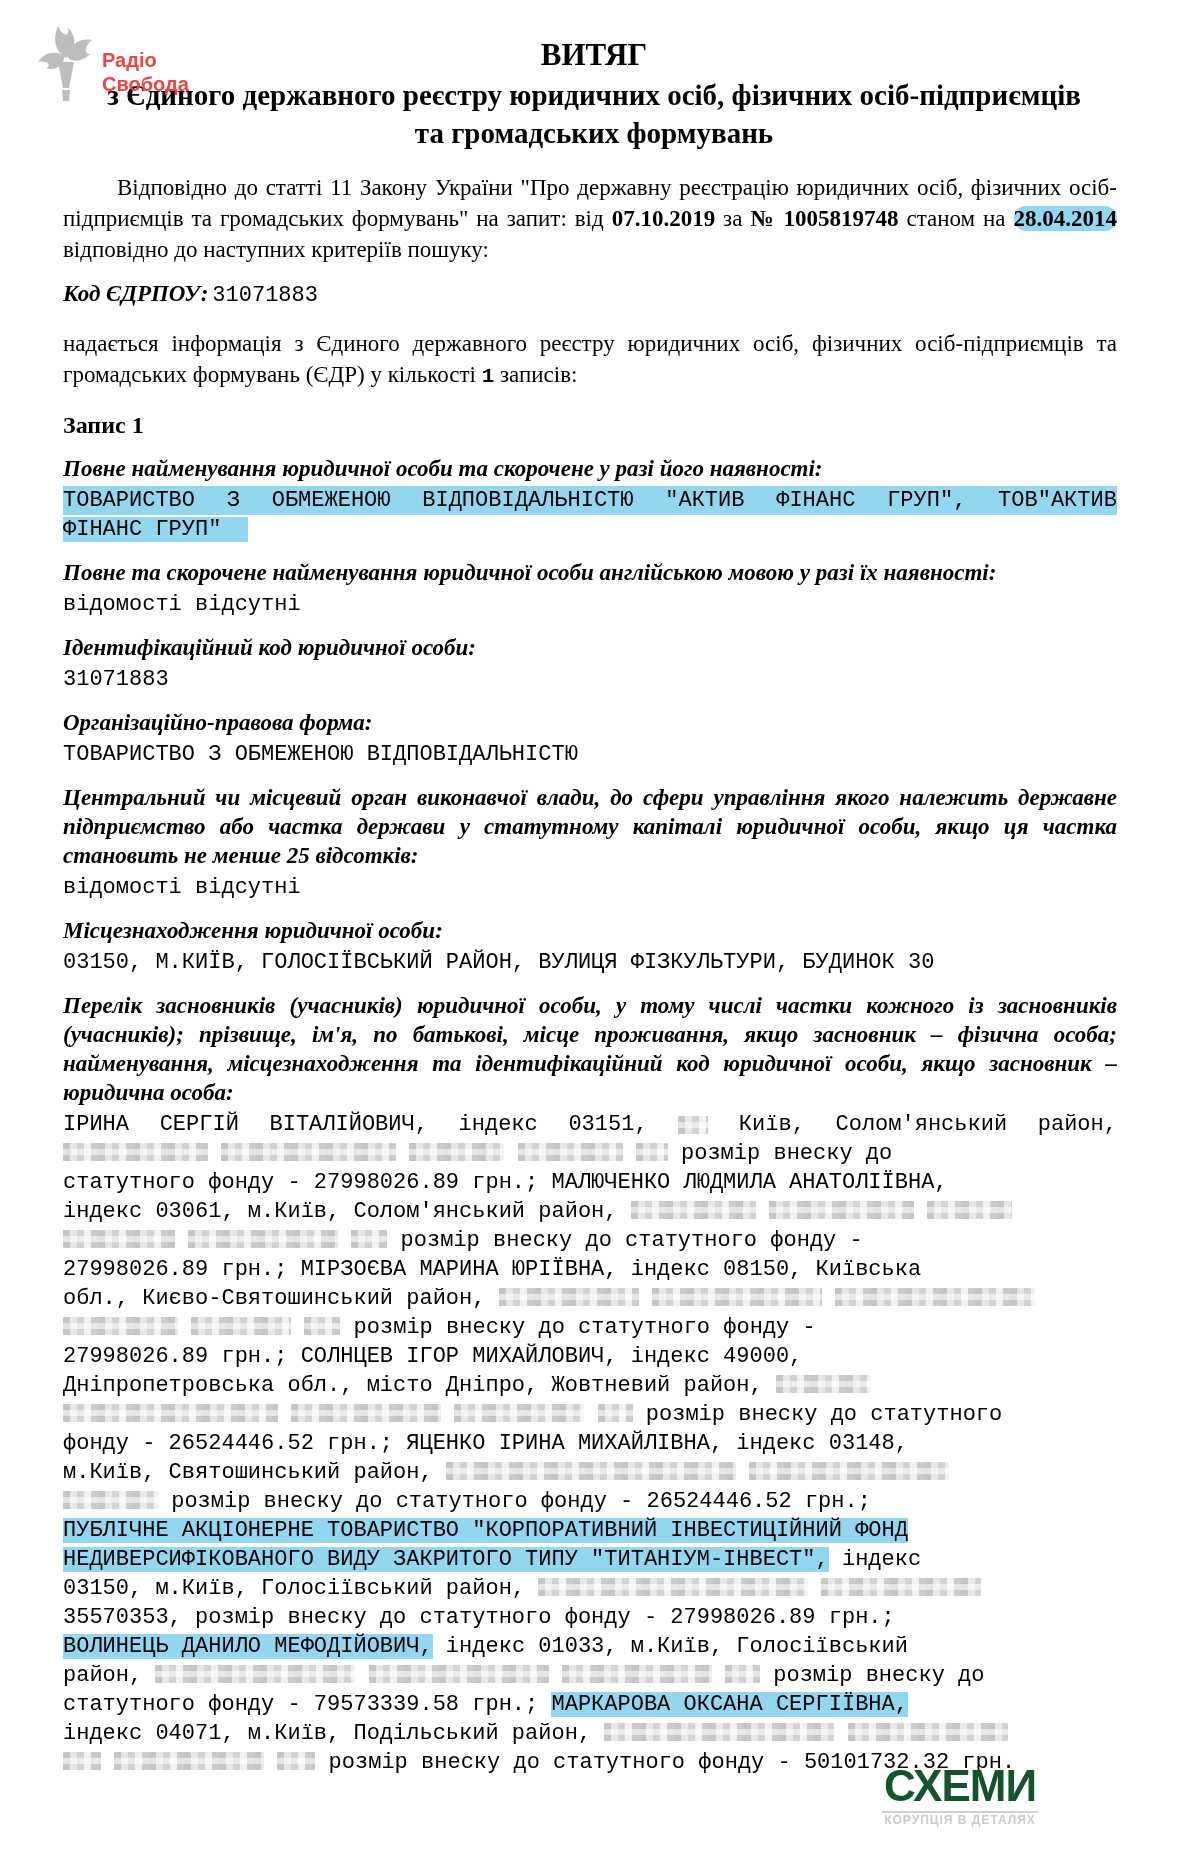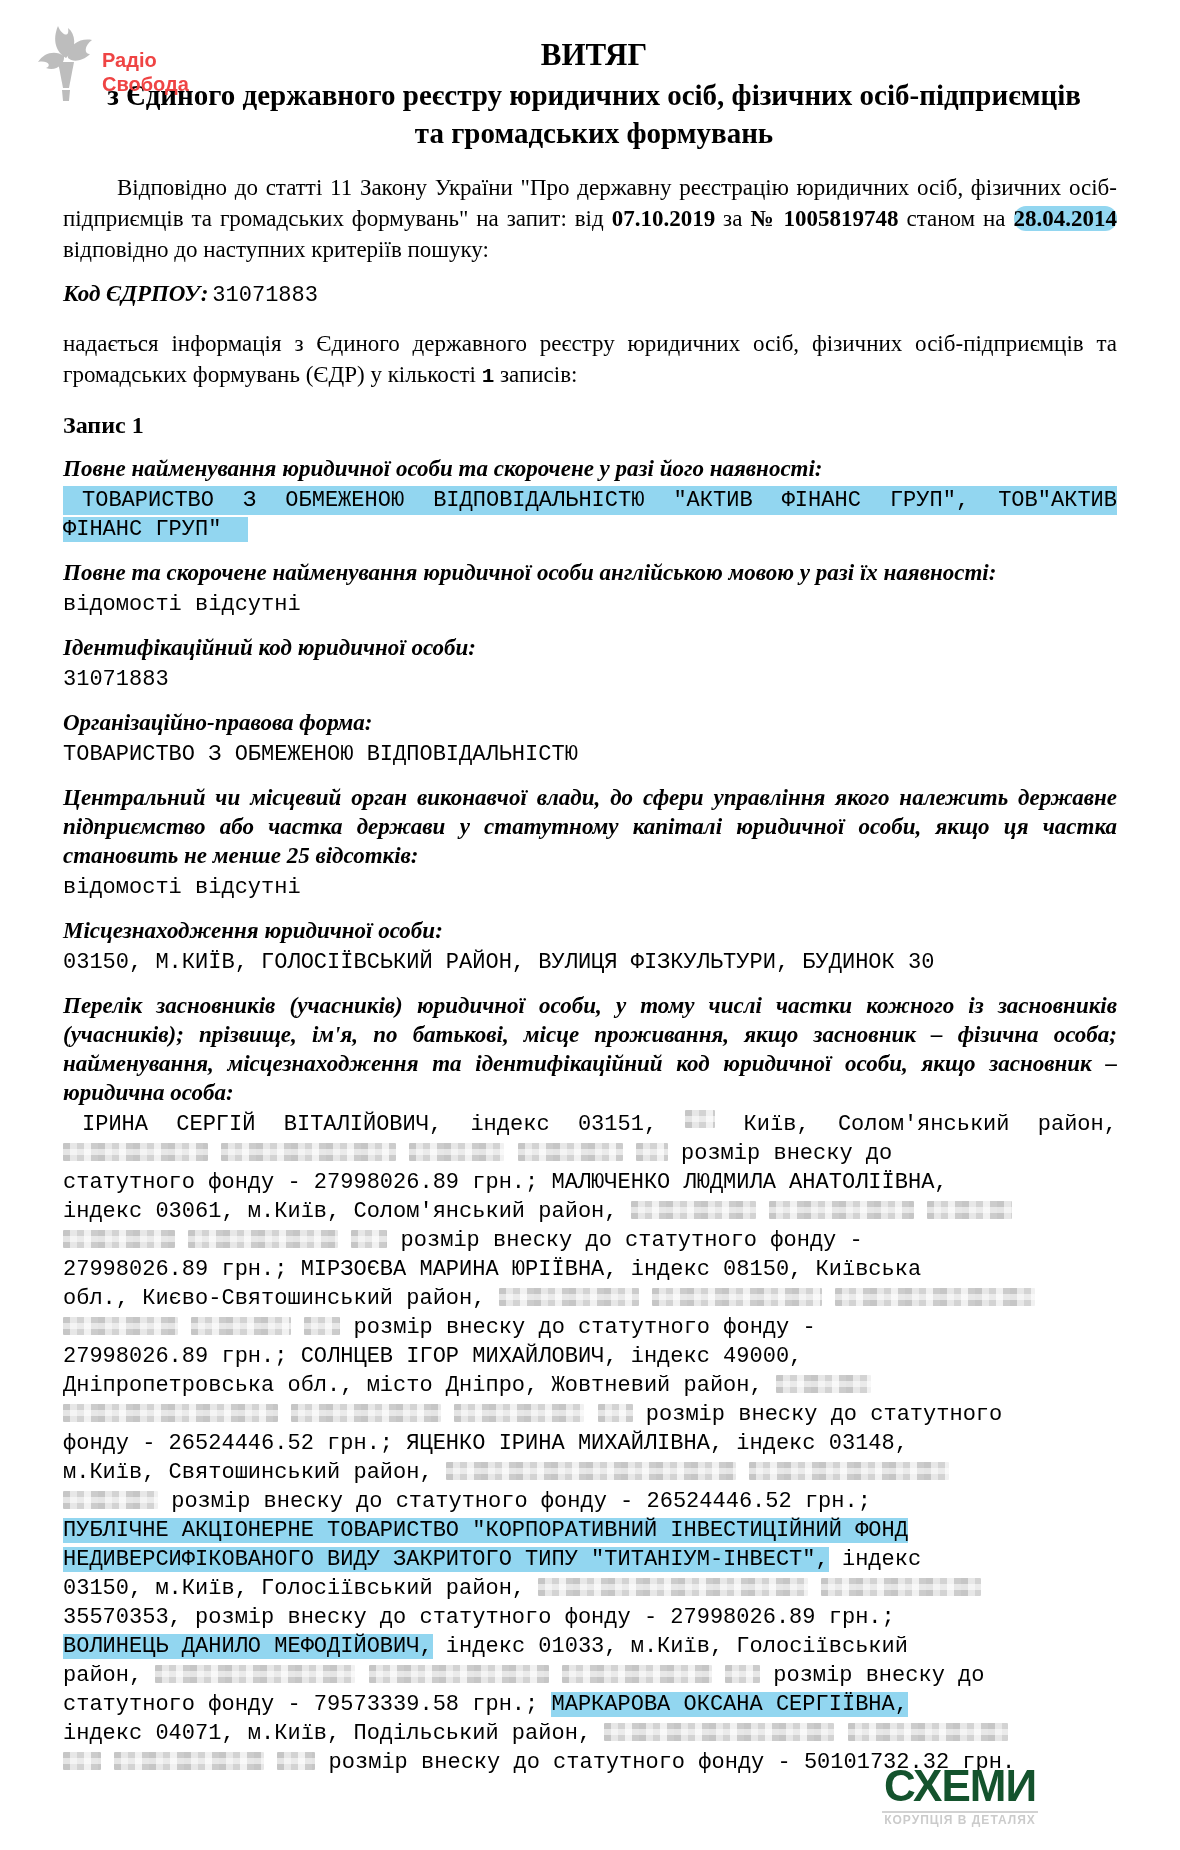--- a/index.html
+++ b/index.html
@@ -23,21 +23,21 @@
   .content{ margin:0 63px; width:1054px; }
   .para{ font-size:23px; line-height:31px; text-align:justify; margin-top:20px; }
   .para.indent{ text-indent:54px; }
   .label{ font-weight:bold; font-style:italic; font-size:23px; line-height:29px; text-align:justify; }
   .label-line{ margin-top:14px; }
   .record-heading{ font-weight:bold; font-size:24px; line-height:30px; margin-top:18px; }
   .field{ margin-top:14px; }
   .mono, .mline{ font-family:"Liberation Mono","DejaVu Sans Mono",monospace; font-size:22px; }
   .mono-block{ margin-top:3px; }
   .mline{ line-height:29px; white-space:pre; }
-  .mline.just{ display:flex; justify-content:space-between; align-items:flex-start; white-space:normal;padding-left:19px; }
+  .mline.just{ display:flex; justify-content:space-between; align-items:center; white-space:normal; }
   .mline.band{ background:var(--hl); }
   .hl{ background:var(--hl); }
   b.hl{ background:var(--hl);border-radius:12px; }
   .count{ font-family:"Liberation Mono","DejaVu Sans Mono",monospace; font-weight:bold; font-size:21px; }
   .redact{
     display:inline-block; height:18px; vertical-align:-2px; border-radius:1px;
     background-image:
       repeating-linear-gradient(0deg, rgba(255,255,255,0) 0 6px, rgba(255,255,255,0.55) 6px 12px),
       repeating-linear-gradient(90deg, #c6c6c6 0 7px, #e7e7e7 7px 14px, #d3d3d3 14px 21px, #f1f1f1 21px 28px, #cccccc 28px 35px);
   }

